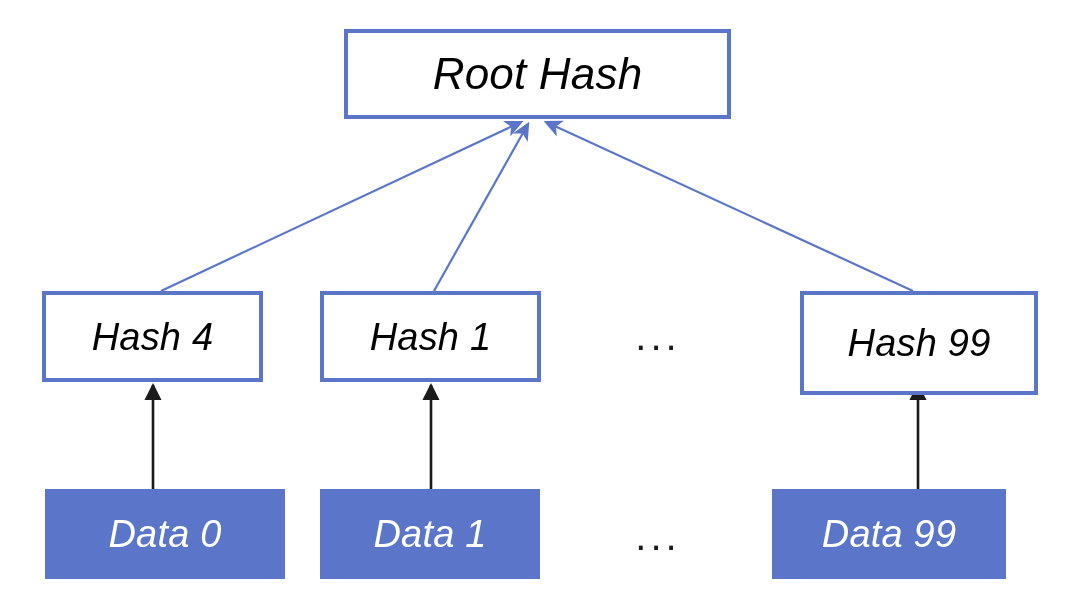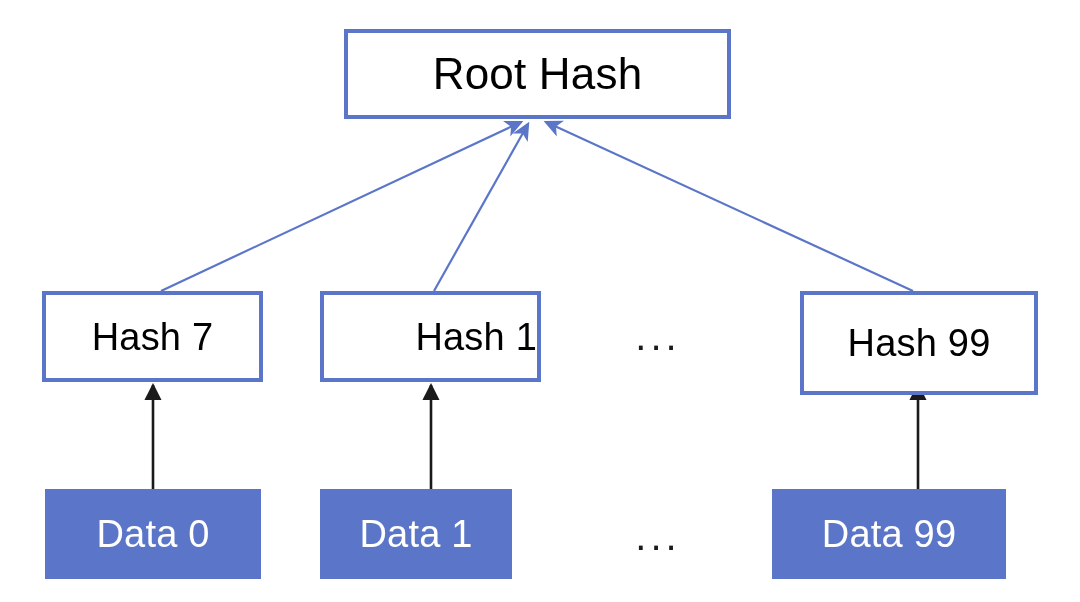--- a/index.html
+++ b/index.html
@@ -27,20 +27,21 @@
   }
   .node {
     position: absolute;
     box-sizing: border-box;
     display: flex;
     align-items: center;
     justify-content: center;
     text-align: center;
     line-height: 1;
     white-space: nowrap;
+    font-style: italic;
   }
   .node-outline {
     background: #ffffff;
     border: 4px solid #5b76c8;
     color: #000000;
   }
   .node-filled {
     background: #5b76c8;
     border: none;
     color: #ffffff;
@@ -63,40 +64,39 @@
     width: 221px;
     height: 91px;
     font-size: 38px;
   }
   #hash-1 {
     left: 320px;
     top: 291px;
     width: 221px;
     height: 91px;
     font-size: 38px;
-    justify-content: flex-end;
   }
   #hash-99 {
     left: 800px;
     top: 291px;
     width: 238px;
     height: 104px;
     font-size: 38px;
   }
   #data-0 {
     left: 45px;
     top: 489px;
-    width: 216px;
+    width: 240px;
     height: 90px;
     font-size: 38px;
   }
   #data-1 {
     left: 320px;
     top: 489px;
-    width: 192px;
+    width: 220px;
     height: 90px;
     font-size: 38px;
   }
   #data-99 {
     left: 772px;
     top: 489px;
     width: 234px;
     height: 90px;
     font-size: 38px;
   }
@@ -148,21 +148,21 @@
     <line x1="431" y1="489" x2="431" y2="385" stroke="#1a1a1a" stroke-width="2.6" marker-end="url(#black-arrow)"></line>
 
     <line x1="918" y1="489" x2="918" y2="385" stroke="#1a1a1a" stroke-width="2.6" marker-end="url(#black-arrow)"></line>
   </svg>
 
   <div class="node node-outline" id="root-hash">
     <span class="node-label">Root Hash</span>
   </div>
 
   <div class="node node-outline" id="hash-0">
-    <span class="node-label">Hash 7</span>
+    <span class="node-label">Hash 4</span>
   </div>
 
   <div class="node node-outline" id="hash-1">
     <span class="node-label">Hash 1</span>
   </div>
 
   <div class="ellipsis" id="ellipsis-hash">...</div>
 
   <div class="node node-outline" id="hash-99">
     <span class="node-label">Hash 99</span>

